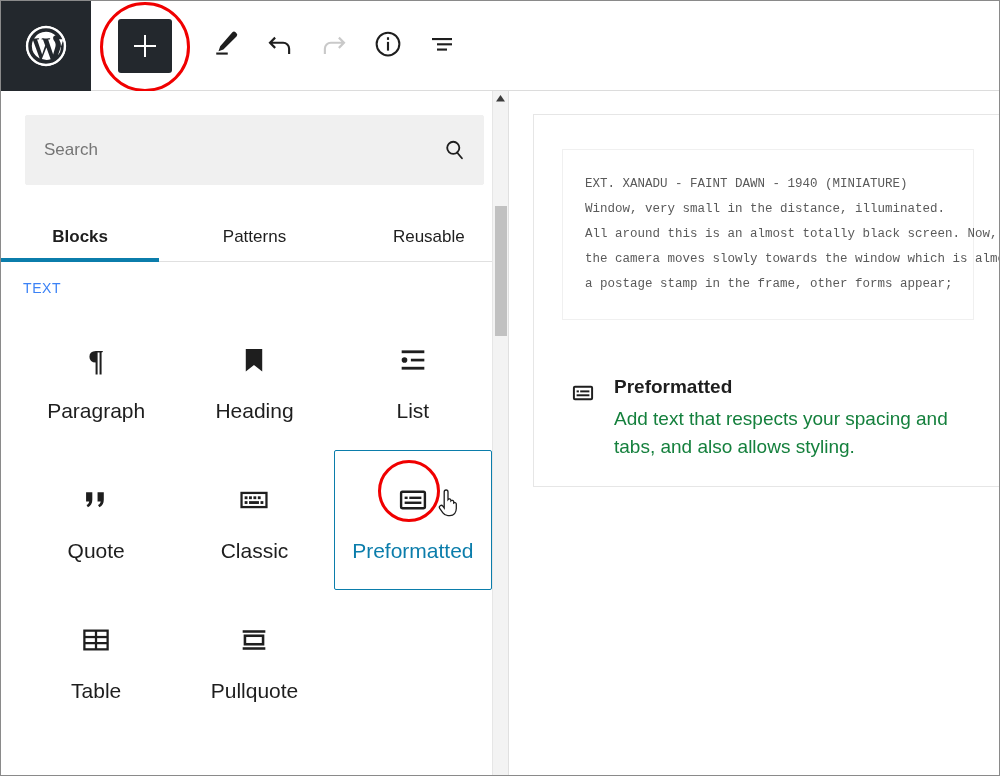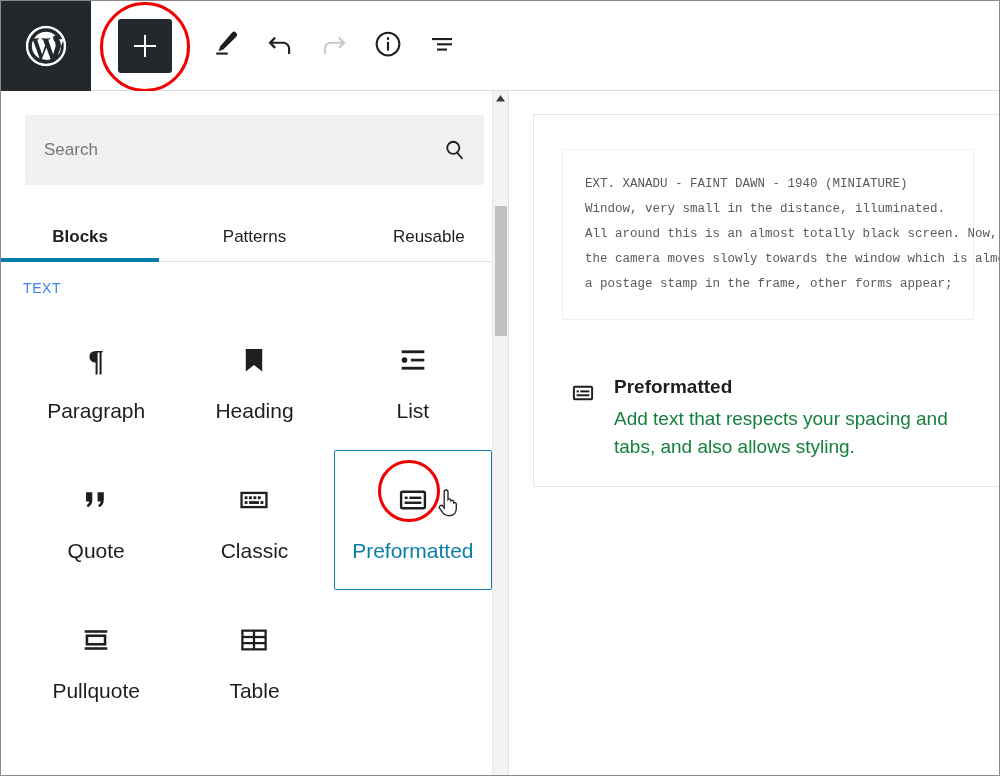--- a/index.html
+++ b/index.html
@@ -420,38 +420,38 @@
           <div class="cursor-hand">
             <svg width="30" height="34" viewBox="0 0 30 34">
               <path fill="#ffffff" stroke="#1e1e1e" stroke-width="1.3" d="M9.2 16.6V4.9a1.9 1.9 0 0 1 3.8 0v7.6a1.6 1.6 0 0 1 2.9.8v.6a1.6 1.6 0 0 1 2.8 1v1a1.6 1.6 0 0 1 2.6 1.3v4.1c0 4.1-2.4 7.3-6.4 7.3h-2c-2.5 0-3.8-1-5-2.7l-3.2-4.6c-.6-.9-.4-2 .5-2.6.9-.6 2-.4 2.6.4l1.4 1.9Z"></path>
             </svg>
           </div>
         </div>
 
         <div class="block-item">
           <span class="bi-icon">
             <svg width="34" height="34" viewBox="0 0 24 24">
-              <rect x="4" y="5.1" width="16" height="1.8" fill="#1e1e1e"></rect>
-              <rect x="5.6" y="9" width="12.8" height="6" fill="none" stroke="#1e1e1e" stroke-width="1.8"></rect>
-              <rect x="4" y="17.1" width="16" height="1.8" fill="#1e1e1e"></rect>
-            </svg>
-          </span>
-          <span class="bi-label">Pullquote</span>
-        </div>
-
-        <div class="block-item">
-          <span class="bi-icon">
-            <svg width="34" height="34" viewBox="0 0 24 24">
               <rect x="3.8" y="5.4" width="16.4" height="13.2" fill="none" stroke="#1e1e1e" stroke-width="1.6"></rect>
               <line x1="3.8" y1="9.9" x2="20.2" y2="9.9" stroke="#1e1e1e" stroke-width="1.6"></line>
               <line x1="3.8" y1="14.2" x2="20.2" y2="14.2" stroke="#1e1e1e" stroke-width="1.6"></line>
               <line x1="12" y1="5.4" x2="12" y2="18.6" stroke="#1e1e1e" stroke-width="1.6"></line>
             </svg>
           </span>
           <span class="bi-label">Table</span>
+        </div>
+
+        <div class="block-item">
+          <span class="bi-icon">
+            <svg width="34" height="34" viewBox="0 0 24 24">
+              <rect x="4" y="5.1" width="16" height="1.8" fill="#1e1e1e"></rect>
+              <rect x="5.6" y="9" width="12.8" height="6" fill="none" stroke="#1e1e1e" stroke-width="1.8"></rect>
+              <rect x="4" y="17.1" width="16" height="1.8" fill="#1e1e1e"></rect>
+            </svg>
+          </span>
+          <span class="bi-label">Pullquote</span>
         </div>
       </div>
 
       <div class="scrollbar">
         <div class="scroll-up">
           <svg width="11" height="9" viewBox="0 0 11 9">
             <path fill="#3c3c3c" d="M5.5 1 10 7.4H1z"></path>
           </svg>
         </div>
         <div class="scroll-thumb"></div>

